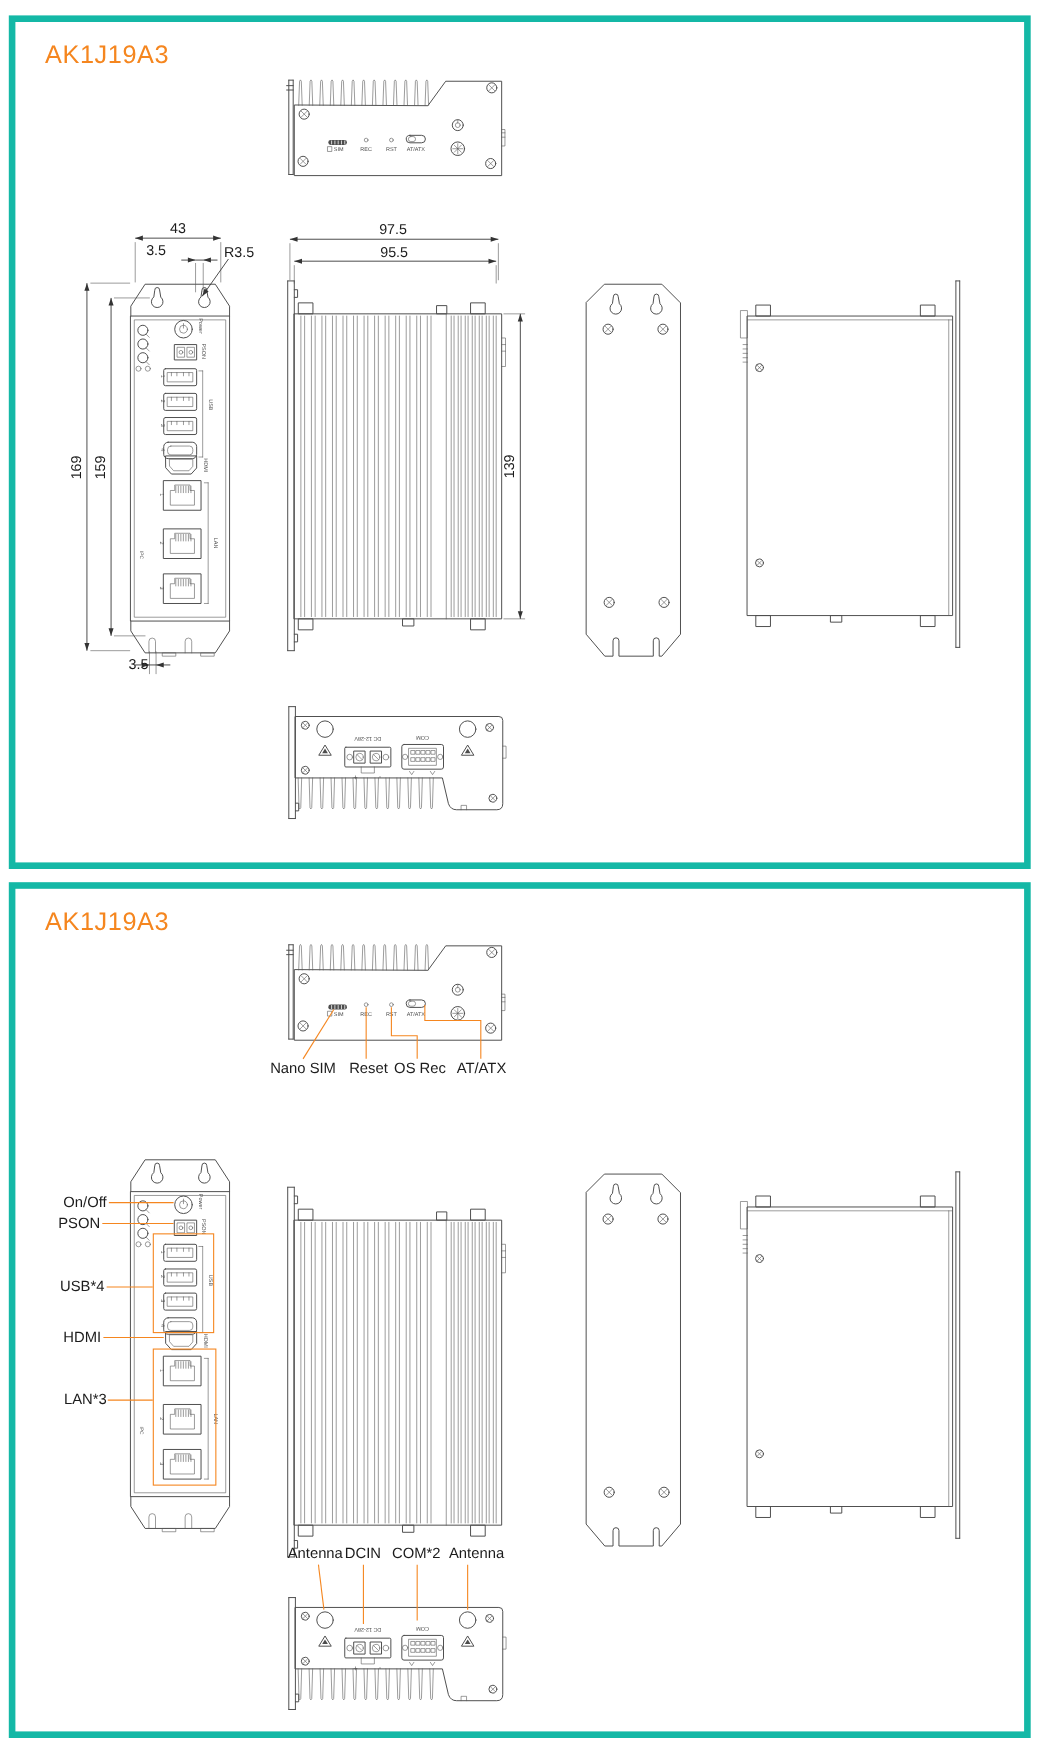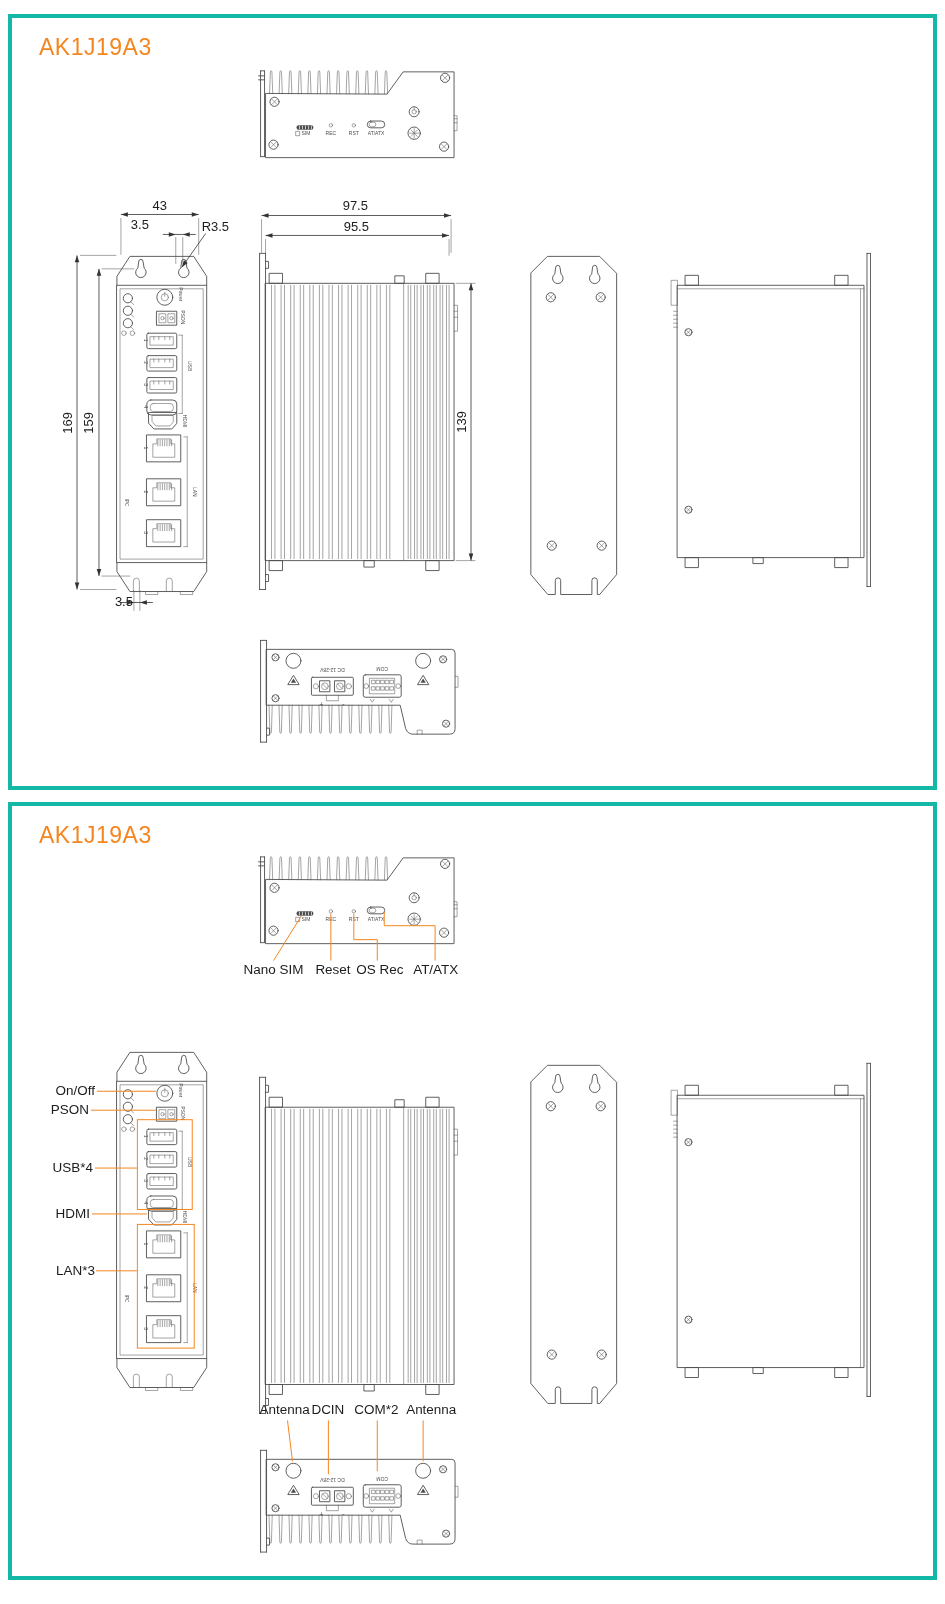--- a/index.html
+++ b/index.html
@@ -1,17 +1,17 @@
 <!DOCTYPE html>
 <html style="--accent: #f5861f;"><head>
 <meta charset="utf-8">
 <style>
   html,body{margin:0;padding:0;background:#ffffff;}
   .page{position:relative;width:945px;height:1604px;background:#fff;font-family:"Liberation Sans",sans-serif;overflow:hidden;}
-  .panel{position:absolute;left:8px;width:929px;background:#fff;border:4px solid #14b8a6;box-sizing:border-box;}
+  .panel{position:absolute;left:8px;width:929px;background:#fff;border:6px solid #14b8a6;box-sizing:border-box;}
   #panel1{top:14px;height:776px;}
   #panel2{top:802px;height:778px;}
   .title{position:absolute;left:27px;top:16px;font-size:23px;letter-spacing:0.5px;color:var(--accent,#f5861f);}
   .psvg{position:absolute;left:0;top:0;}
   svg text{font-family:"Liberation Sans",sans-serif;}
   .dw{stroke:#4d4d4d;stroke-width:0.9;fill:none;stroke-linejoin:round;stroke-linecap:round;}
   .dw2{stroke:#5a5a5a;stroke-width:0.55;fill:none;stroke-linejoin:round;stroke-linecap:round;}
   .fillc{fill:#4d4d4d;stroke:none;}
   .wln{stroke:#ffffff;stroke-width:0.7;fill:none;}
   .dln{stroke:#333333;stroke-width:0.8;fill:none;}

